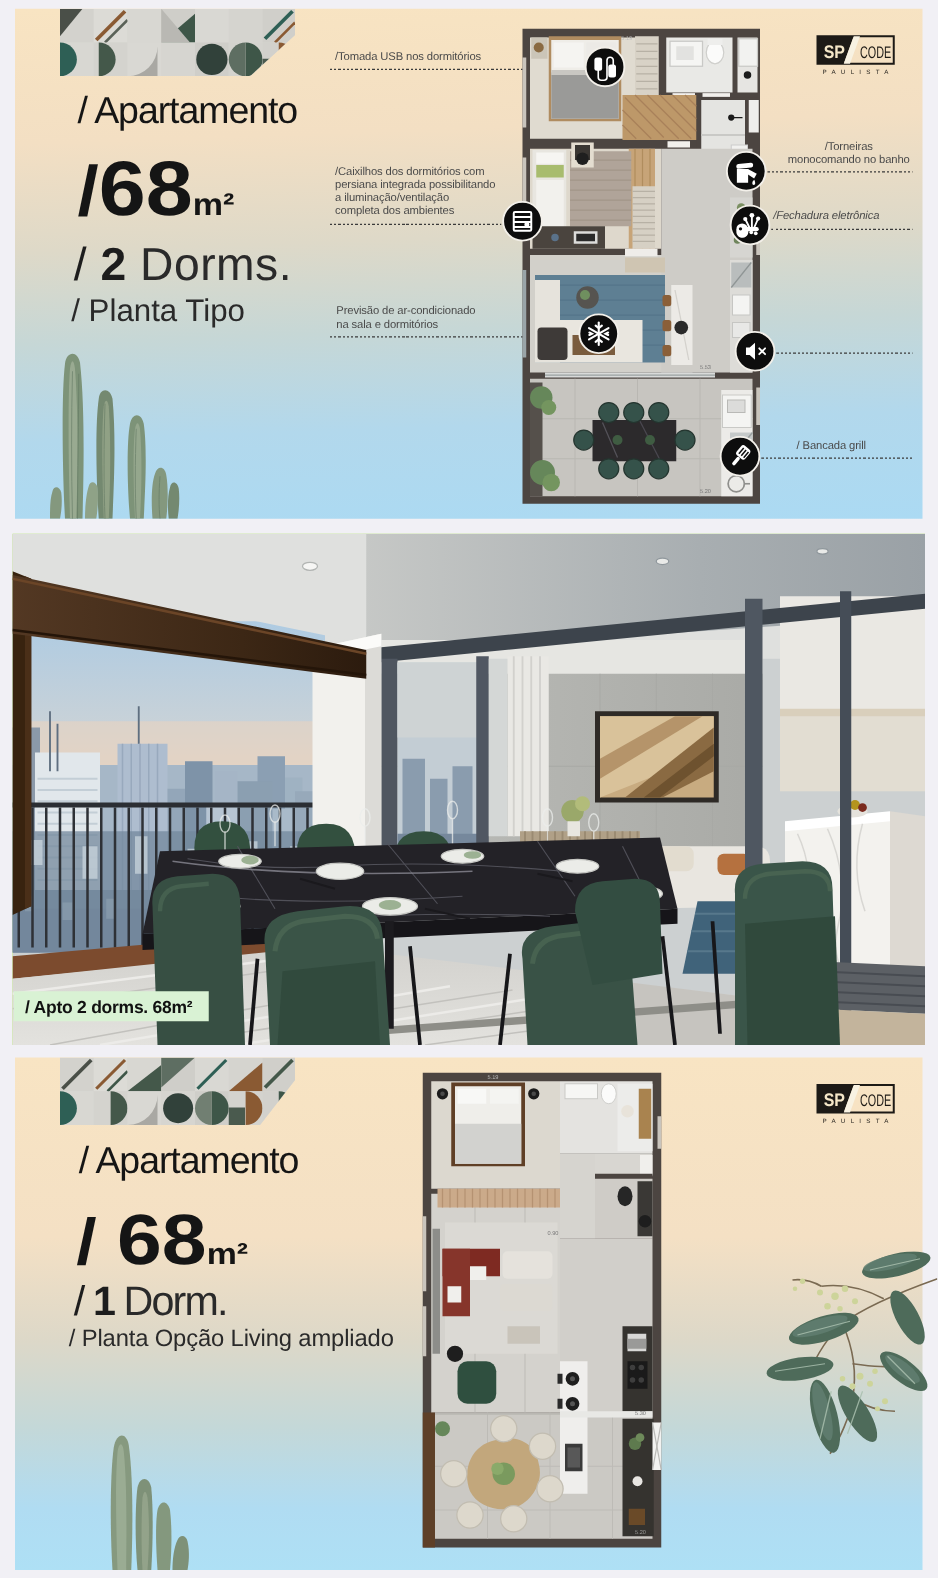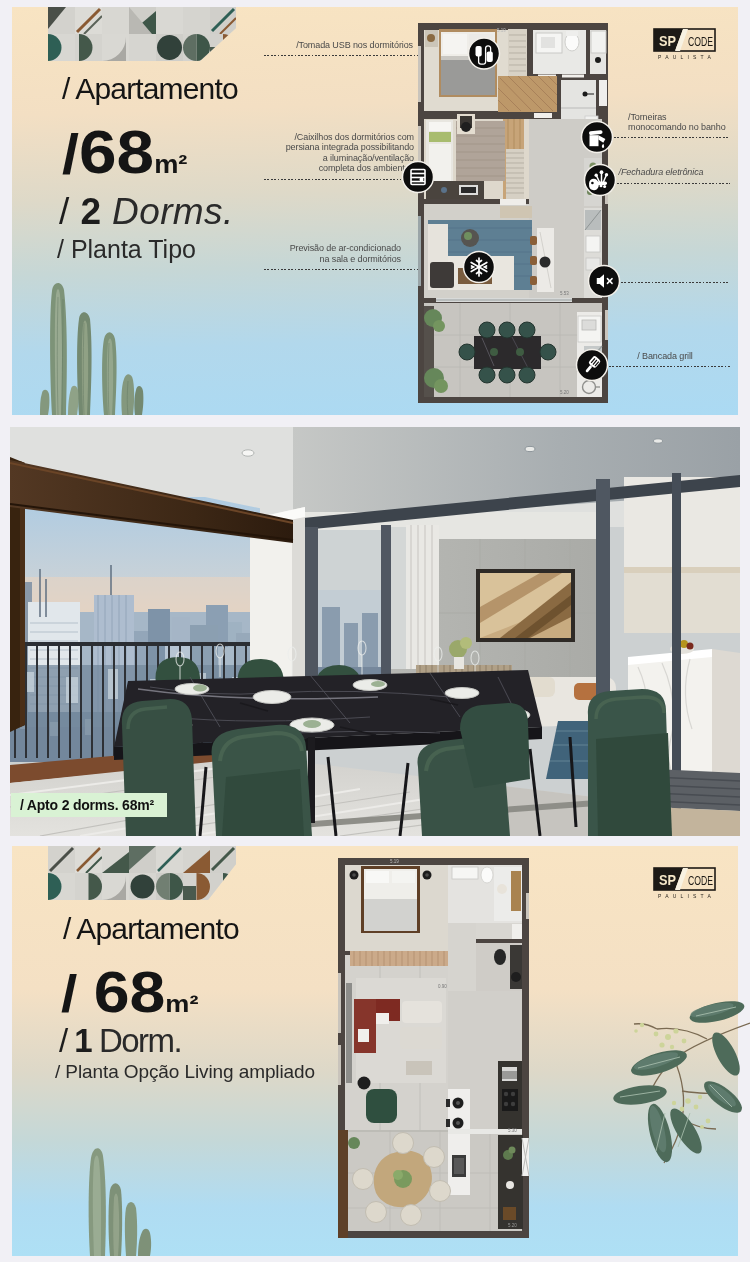--- a/index.html
+++ b/index.html
@@ -5,21 +5,21 @@
   html,body{margin:0;padding:0;width:750px;height:1262px;background:#f1f0f5;overflow:hidden;}
   body{font-family:"Liberation Sans",sans-serif;position:relative;}
   .abs{position:absolute;}
   
   #panel1{position:absolute;left:12px;top:7px;width:726px;height:408px;
     background:linear-gradient(178deg,#f8e4c2 0%,#f3dfc3 25%,#ded9c8 45%,#c6d7d6 62%,#b2d8ec 80%,#abdaf3 100%);}
   #panel2{position:absolute;left:10px;top:427px;width:730px;height:409px;background:#bef264;}
   #panel3{position:absolute;left:12px;top:846px;width:726px;height:410px;
     background:linear-gradient(180deg,#f8e4c3 0%,#f4e0c4 35%,#ddd8c8 55%,#c4d8d8 72%,#b0dcf2 88%,#aee0f5 100%);}
   .h1{font-weight:normal;color:#151515;font-size:30px;letter-spacing:-0.85px;white-space:nowrap;}
-  .callout{font-size:9px;color:#4a4a4a;line-height:10.6px;letter-spacing:-0.1px;text-align:right;}
+  .callout{font-size:9px;color:#4a4a4a;line-height:10.6px;letter-spacing:-0.1px;}
   .dash{height:1.2px;position:absolute;background:repeating-linear-gradient(90deg,#3a3a3a 0 1.8px,rgba(0,0,0,0) 1.8px 3.4px);}
 </style>
 </head>
 <body>
 
 <div id="panel1">
 
   <svg class="abs" style="left:36px;top:0px;" width="188" height="54" viewBox="0 0 188 54">
     <defs>
       <clipPath id="tclip1">
@@ -94,34 +94,34 @@
       </g>
     </g>
   </svg>
 
   <div class="h1 abs" style="left:50px;top:64.5px;">/ Apartamento</div>
 
   <div class="abs" style="left:50px;top:108.5px;font-weight:bold;color:#151515;white-space:nowrap;transform:scaleX(1.09);transform-origin:0 0;">
     <span style="font-size:56px;">/</span><span style="font-size:62px;">68</span><span style="font-size:25px;">m²</span>
   </div>
 
-  <div class="abs" style="left:47px;top:183.5px;color:#1d1d1d;font-size:37px;letter-spacing:0.4px;white-space:nowrap;">/ <b>2</b> <span style="color:#2a2a2a;font-style:italic;">Dorms.</span></div>
+  <div class="abs" style="left:47px;top:183.5px;color:#1d1d1d;font-size:37px;letter-spacing:0.4px;white-space:nowrap;">/ <b>2</b> <span style="color:#2a2a2a;">Dorms.</span></div>
 
   <div class="abs" style="left:45px;top:228px;color:#2a2a2a;font-size:25px;white-space:nowrap;">/ Planta Tipo</div>
 
   <div class="callout abs" style="left:256px;top:32.5px;width:145px;">/Tomada USB nos dormitórios</div>
   <div class="dash" style="left:252px;top:48px;width:202px;"></div>
 
   <div class="callout abs" style="left:256px;top:124.5px;width:146px;">/Caixilhos dos dormitórios com<br>persiana integrada possibilitando<br>a iluminação/ventilação<br>completa dos ambientes</div>
   <div class="dash" style="left:252px;top:172px;width:137px;"></div>
 
   <div class="callout abs" style="left:257px;top:236px;width:132px;">Previsão de ar-condicionado<br>na sala e dormitórios</div>
   <div class="dash" style="left:252px;top:261.5px;width:198px;"></div>
 
-  <div class="callout abs" style="top:104.5px;right:8px;width:102px;text-align:left;margin-left:12px;">/Torneiras<br>monocomando no banho</div>
+  <div class="callout abs" style="top:104.5px;right:8px;width:102px;text-align:center;margin-left:12px;">/Torneiras<br>monocomando no banho</div>
   <div class="dash" style="left:602px;top:130px;width:116px;"></div>
 
   <div class="callout abs" style="top:159.5px;right:8px;width:138px;text-align:center;font-style:italic;">/Fechadura eletrônica</div>
   <div class="dash" style="left:605px;top:176px;width:113px;"></div>
 
   <div class="dash" style="left:609px;top:275px;width:109px;"></div>
 
   <div class="callout abs" style="top:343.5px;right:8px;width:130px;text-align:center;">/ Bancada grill</div>
   <div class="dash" style="left:597px;top:359px;width:121px;"></div>
 

